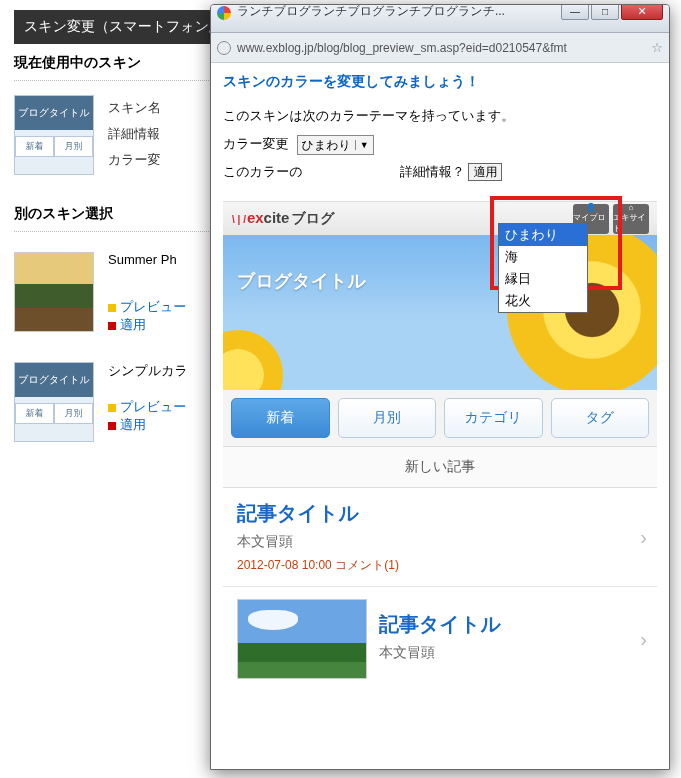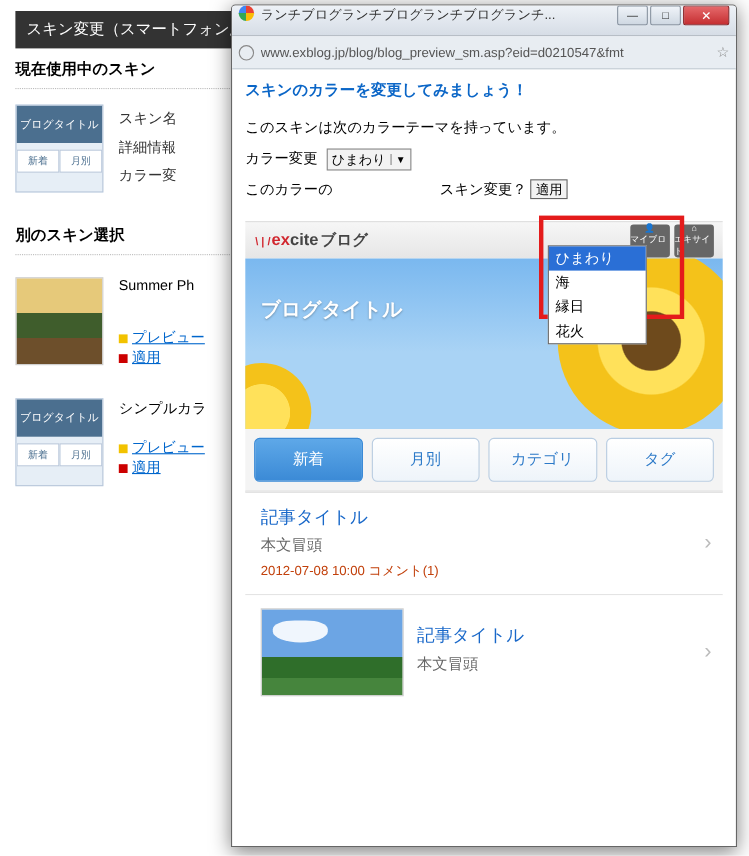--- a/index.html
+++ b/index.html
@@ -10,29 +10,29 @@
 .current-row{display:flex;gap:14px}
 .thumb{width:80px;height:80px;background:#e6eef6;border:1px solid #b8c7db;font-size:9px;overflow:hidden}
 .thumb-header{background:#4b6f8f;color:#fff;text-align:center;font-size:10px;padding:10px 2px}
 .thumb-tabs{display:flex;margin-top:6px}
 .thumb-tab{flex:1;border:1px solid #b8c7db;background:#fff;text-align:center;font-size:9px;padding:3px 0;color:#4b6f8f}
 .info{font-size:13px;line-height:2;color:#333}
 .other-title{font-weight:bold;font-size:14px;margin:30px 0 10px;border-bottom:1px dotted #bbb;padding-bottom:8px}
 .skin-grid{display:flex;flex-direction:column;gap:28px;margin-top:20px}
 .skin-item{display:flex;gap:14px}
 .skin-info{font-size:13px}
-.link{color:#06c;text-decoration:underline}
+.link{color:#06c;}
 .sq{display:inline-block;width:8px;height:8px;margin-right:4px;vertical-align:middle}
 .sq-y{background:#f2c200}
 .sq-r{background:#c00}
 .ph-thumb{width:80px;height:80px;border:1px solid #ccc;background:linear-gradient(#e6c97a 0 40%,#3f5d2c 40% 70%,#6d4f2b 70% 100%)}
 
 
 .browser{position:absolute;left:210px;top:4px;width:460px;height:766px;background:#fff;border:1px solid #666;border-radius:4px 4px 0 0;box-shadow:0 4px 18px rgba(0,0,0,.5);overflow:hidden}
-.titlebar{height:28px;background:linear-gradient(#eef2f7,#d6dde6);display:flex;align-items:flex-start;padding:0 6px;border-bottom:1px solid #a7b0ba}
+.titlebar{height:28px;background:linear-gradient(#eef2f7,#d6dde6);display:flex;align-items:flex-end;padding:12px 6px;border-bottom:1px solid #a7b0ba}
 .favicon{width:14px;height:14px;border-radius:50%;background:conic-gradient(#ea4335 0 25%,#fbbc05 0 50%,#34a853 0 75%,#4285f4 0);margin-right:6px}
 .tab-title{flex:1;font-size:12px;color:#333;white-space:nowrap;overflow:hidden;text-overflow:ellipsis}
 .win-btns{display:flex;gap:2px}
 .win-btn{width:28px;height:18px;background:linear-gradient(#f0f4f9,#cfd8e2);border:1px solid #8893a0;border-radius:2px;display:flex;align-items:center;justify-content:center;font-size:10px;color:#222}
 .win-btn.close{background:linear-gradient(#e5696b,#c52f32);color:#fff;border-color:#8a1d20;width:42px}
 .win-btn.close::before{content:"✕";font-size:11px}
 .addrbar{height:30px;background:#e8edf2;border-bottom:1px solid #c4ccd4;display:flex;align-items:center;padding:0 6px;gap:6px}
 .globe{width:14px;height:14px;border:1px solid #888;border-radius:50%}
 .url{flex:1;font-size:12px;color:#555;white-space:nowrap;overflow:hidden}
 .star{color:#888}
@@ -63,21 +63,21 @@
 .sun.big::after{content:"";position:absolute;inset:0;background:radial-gradient(circle,#6e4a1c 0 22%,transparent 23%)}
 .sun.sm{width:90px;height:90px;left:-30px;bottom:-30px;background:radial-gradient(circle,#ffe15a 0 40%,#f4c21a 41% 100%)}
 .blog-title{position:absolute;left:14px;top:34px;color:#fff;font-weight:bold;font-size:18px;text-shadow:0 1px 2px rgba(0,0,0,.3)}
 .tabs{display:flex;gap:8px;padding:8px;background:#f4f4f4;border-bottom:1px solid #ddd}
 .tab{flex:1;height:40px;border:1px solid #b9cde2;border-radius:5px;background:linear-gradient(#fff,#eef4fa);color:#2b79c8;display:flex;align-items:center;justify-content:center;font-size:14px}
 .tab.active{background:linear-gradient(#5ea8e8,#3b8ad6);color:#fff;border-color:#3b8ad6}
 .navrow{display:flex;border-bottom:1px solid #ddd;background:#fafafa}
 .navbtn{flex:1;height:40px;display:flex;align-items:center;justify-content:center;color:#555;font-size:14px}
 .navbtn+.navbtn{border-left:1px solid #ddd}
 .article{padding:12px 14px;border-bottom:1px solid #e4e4e4;position:relative}
-.art-title{color:#1968c9;font-size:16px;font-weight:normal;margin-bottom:6px}
+.art-title{color:#1968c9;font-size:20px;font-weight:bold;margin-bottom:6px}
 .art-lead{color:#666;font-size:14px;margin-bottom:6px}
 .art-meta{color:#c2410c;font-size:12px}
 .chev{position:absolute;right:10px;top:50%;transform:translateY(-50%);color:#bbb;font-size:20px}
 .article2{display:flex;gap:12px;padding:12px 14px;align-items:center;position:relative}
 .art-img{width:130px;height:80px;background:linear-gradient(#6ca5e4 0 55%,#2f6e2a 55% 80%,#46853d 80% 100%);border:1px solid #ccc;position:relative}
 .art-img::before{content:"";position:absolute;left:10px;top:10px;width:50px;height:20px;background:#fff;border-radius:40% 40% 50% 50%;opacity:.9}
 </style>
 </head>
 <body>
 
@@ -148,21 +148,21 @@
     <div class="row">
       <span>カラー変更</span>
       <div class="sel">
         <span>ひまわり</span>
         <span class="arrow">▼</span>
       </div>
     </div>
     <div class="apply-row">
       <span>このカラーの</span>
       <span style="display:inline-block;width:90px"></span>
-      <span>スキン変更？</span>
+      <span>詳細情報？</span>
       <span class="apply-btn">適用</span>
     </div>
 
     <div class="mobile">
       <div class="m-top">
         <div class="logo">
           <span class="spark">\ | /</span>
           <span class="ex">e</span>
             <span class="ex">x</span>
             <span>cite</span>
@@ -184,20 +184,21 @@
         <div class="sun sm"></div>
         <div class="blog-title">ブログタイトル</div>
       </div>
       <div class="tabs">
         <div class="tab active">新着</div>
         <div class="tab">月別</div>
         <div class="tab">カテゴリ</div>
         <div class="tab">タグ</div>
       </div>
       <div class="navrow">
+        <div class="navbtn">新しい記事</div>
       </div>
       <div class="article">
         <div class="art-title">記事タイトル</div>
         <div class="art-lead">本文冒頭</div>
         <div class="art-meta">2012-07-08 10:00 コメント(1)</div>
         <div class="chev">›</div>
       </div>
       <div class="article2">
         <div class="art-img"></div>
         <div>

